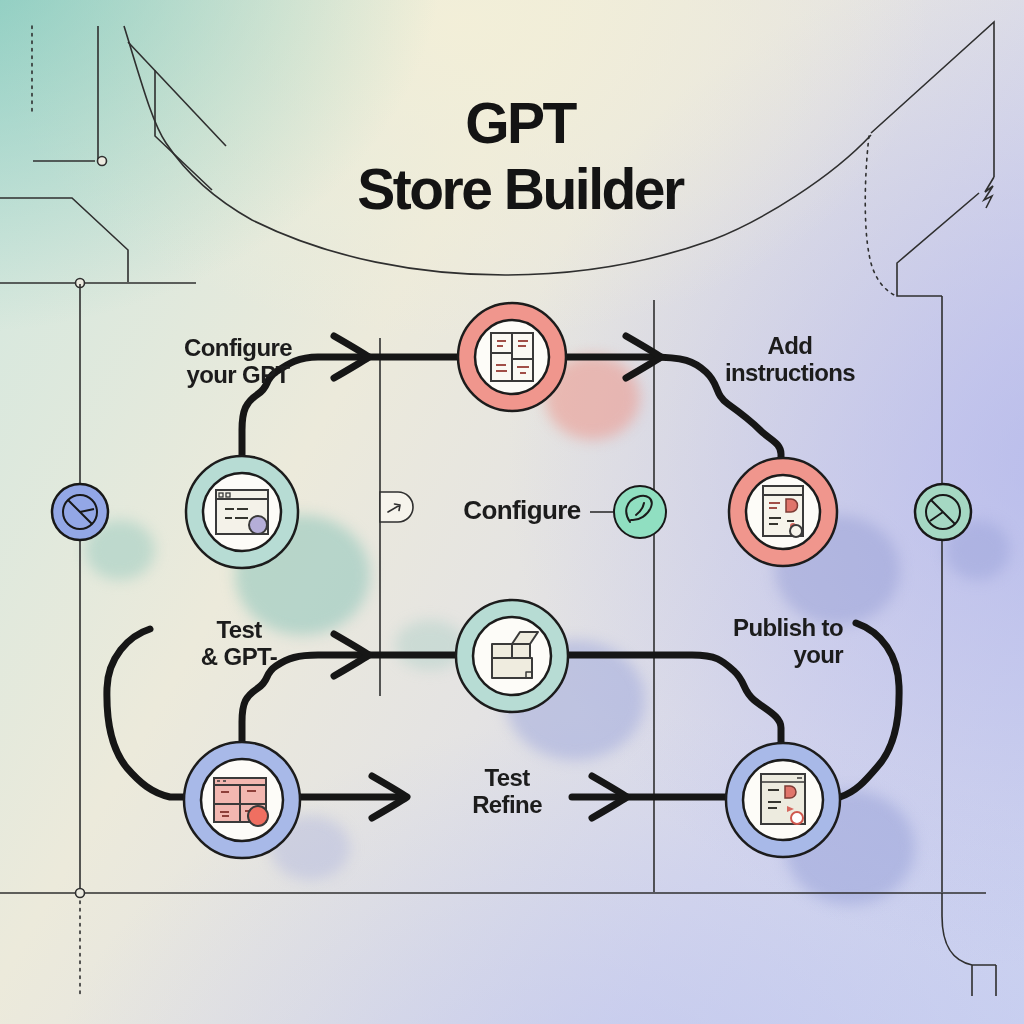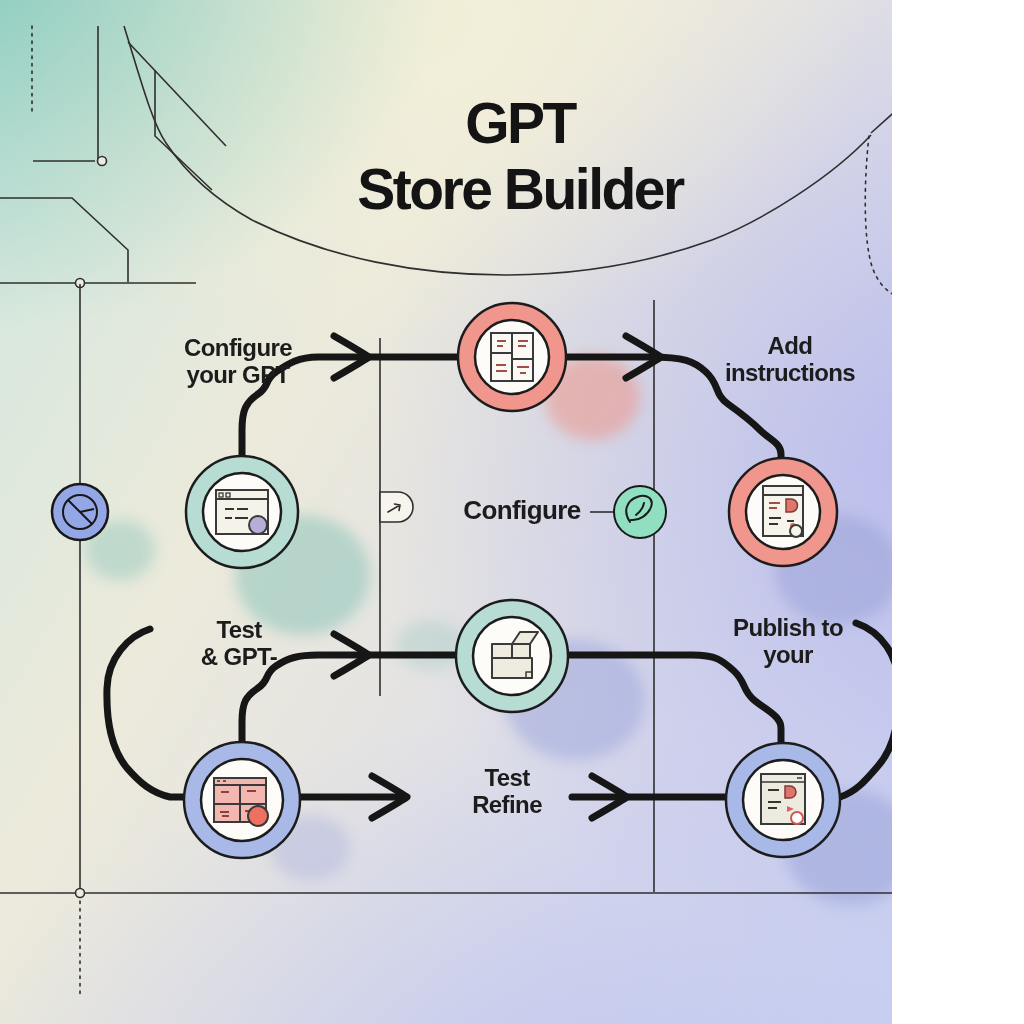--- a/index.html
+++ b/index.html
@@ -1,17 +1,17 @@
 <!DOCTYPE html>
 <html><head>
 <meta charset="utf-8">
 <style>
   html,body{margin:0;padding:0;}
   body{width:1024px;height:1024px;overflow:hidden;font-family:"Liberation Sans",sans-serif;}
-  #stage{position:relative;width:892px;height:1024px;overflow:hidden;
+  #stage{position:relative;width:1024px;height:1024px;overflow:hidden;
     background:
       radial-gradient(900px 700px at -5% -5%, rgba(118,196,182,0.80), rgba(118,196,182,0) 55%),
       radial-gradient(760px 520px at 45% 2%, rgba(243,239,216,0.95), rgba(243,239,216,0) 62%),
       radial-gradient(900px 820px at 104% 45%, rgba(168,172,235,0.60), rgba(168,172,235,0) 62%),
       radial-gradient(1000px 720px at 62% 112%, rgba(178,188,240,0.55), rgba(178,188,240,0) 60%),
       linear-gradient(120deg,#cfe7df 0%,#eceadb 35%,#e4e3e3 55%,#d8d9ec 75%,#ccd2f0 100%);}
   .blob{position:absolute;border-radius:50%;filter:blur(7px);}
   svg{position:absolute;left:0;top:0;}
   .thin path,.thin line{stroke:#2f2f2f;stroke-width:1.6;fill:none;}
   .thin .node-dot{fill:#ecebe0;stroke:#2f2f2f;stroke-width:1.6;}
@@ -195,21 +195,21 @@
 
   <div class="lbl caption" style="left:522px;top:497px;">
     <div>Configure</div>
   </div>
 
   <div class="lbl" style="left:239px;top:616px;">
     <div>Test</div>
     <div>&amp; GPT-</div>
   </div>
 
-  <div class="lbl" style="left:788px;top:614px;">
+  <div class="lbl" style="left:788px;top:614px;text-align:right;">
     <div>Publish to</div>
     <div>your</div>
   </div>
 
   <div class="lbl" style="left:507px;top:764px;">
     <div>Test</div>
     <div>Refine</div>
   </div>
 
 </div>

